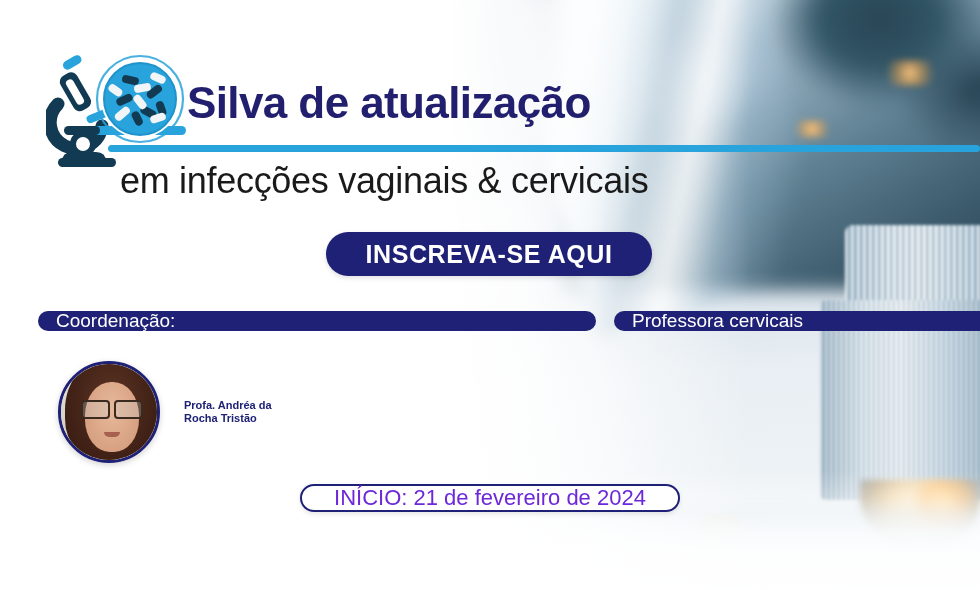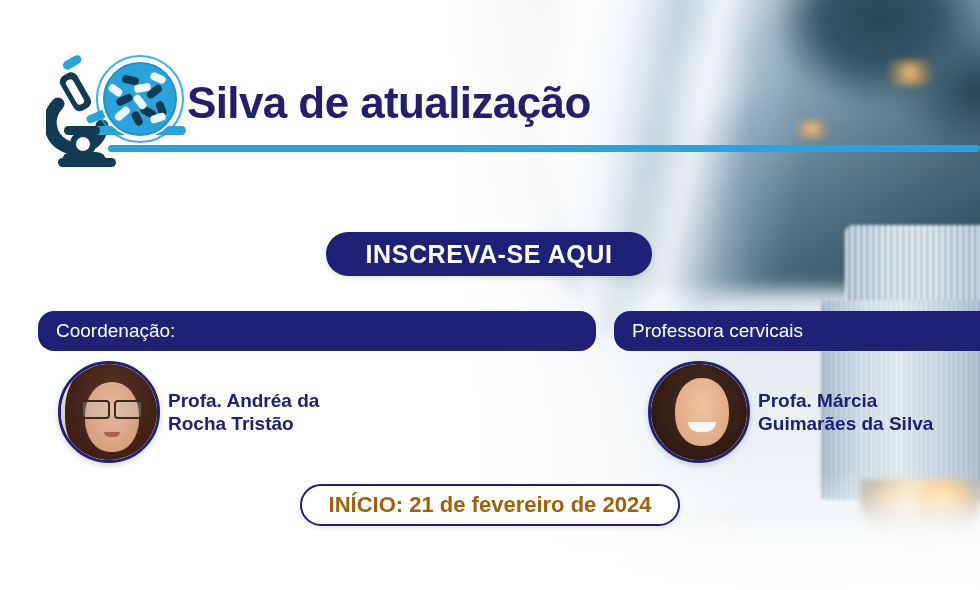--- a/index.html
+++ b/index.html
@@ -176,21 +176,21 @@
     font-size: 25px;
     font-weight: bold;
     letter-spacing: .6px;
     cursor: pointer;
     box-shadow: 0 2px 5px rgba(0,0,0,.12);
   }
 
   
   .bar {
     position: absolute;
-    height: 40px;
+    height: 20px;
     background: #1e2176;
     border-radius: 16px;
     display: flex;
     align-items: center;
     color: #ffffff;
     font-size: 19px;
     padding-left: 18px;
     box-sizing: border-box;
   }
   .bar.coord { left: 38px; top: 311px; width: 558px; }
@@ -204,22 +204,22 @@
     border: 3px solid #1e2176;
     box-sizing: border-box;
     overflow: hidden;
     position: relative;
     background: #dfe6ec;
     flex: 0 0 auto;
     box-shadow: 0 2px 6px rgba(0,0,0,.18);
   }
   .avatar .face { position: absolute; inset: 0; }
   .pname {
-    margin-left: 8px;
-    font-size: 19px;
+    margin-left: 24px;
+    font-size: 11px;
     font-weight: bold;
     color: #1e2176;
     line-height: 1.22;
     white-space: nowrap;
   }
   .p1 { left: 58px; top: 361px; }
   .p2 { left: 330px; top: 361px; }
   .p3 { left: 648px; top: 361px; }
 
   
@@ -266,30 +266,30 @@
   .f3 .skin { position:absolute; left:24px; top:14px; width:54px; height:68px;
     background: radial-gradient(ellipse at 50% 40%, #efc3a3 0%, #e0ab88 72%, #cb9270 100%);
     border-radius: 48% 48% 46% 46%; }
   .f3 .smile { position:absolute; left:37px; top:58px; width:28px; height:10px;
     background:#fbf7f0; border-radius: 0 0 16px 16px; }
 
   
   .date-pill {
     position: absolute;
     left: 300px; top: 484px;
-    width: 380px; height: 42px;
+    width: 380px; height: 28px;
     background: #ffffff;
     border: 2.5px solid #1e2176;
     border-radius: 21px;
     display: flex;
     align-items: center;
     justify-content: center;
-    color: #a16207;
+    color: #6d28d9;
     font-size: 22px;
-    font-weight: bold;
+    font-weight: normal;
     box-sizing: border-box;
     box-shadow: 0 2px 5px rgba(0,0,0,.10);
   }
 </style>
 </head>
 <body>
 
 <div id="banner">
 
   <div class="bg-photo">
@@ -349,20 +349,21 @@
           <rect x="86" y="46" width="16" height="8" rx="4" transform="rotate(52 94 50)"></rect>
           <rect x="104" y="62" width="16" height="8" rx="4" transform="rotate(-18 112 66)"></rect>
           <rect x="62" y="34" width="15" height="8" rx="4" transform="rotate(36 69 38)"></rect>
         </g>
       </g>
     </svg>
   </div>
 
   <div class="headline">Silva de atualização</div>
   <div class="rule"></div>
+  <div class="subhead">em infecções vaginais &amp; cervicais</div>
 
   <div class="cta">INSCREVA-SE AQUI</div>
 
   <div class="bar coord">
     <span>Coordenação:</span>
   </div>
   <div class="bar guest">
     <span>Professora cervicais</span>
   </div>
 
@@ -375,30 +376,16 @@
           <div class="mouth"></div>
       </div>
     </div>
     <div class="pname">
       <div>Profa. Andréa da</div>
       <div>Rocha Tristão</div>
     </div>
   </div>
 
 
-  <div class="person p3">
-    <div class="avatar">
-      <div class="face f3">
-        <div class="top"></div>
-          <div class="hair"></div>
-          <div class="skin"></div>
-          <div class="smile"></div>
-      </div>
-    </div>
-    <div class="pname">
-      <div>Profa. Márcia</div>
-      <div>Guimarães da Silva</div>
-    </div>
-  </div>
 
   <div class="date-pill">INÍCIO: 21 de fevereiro de 2024</div>
 
 </div>
 
 </body></html>

